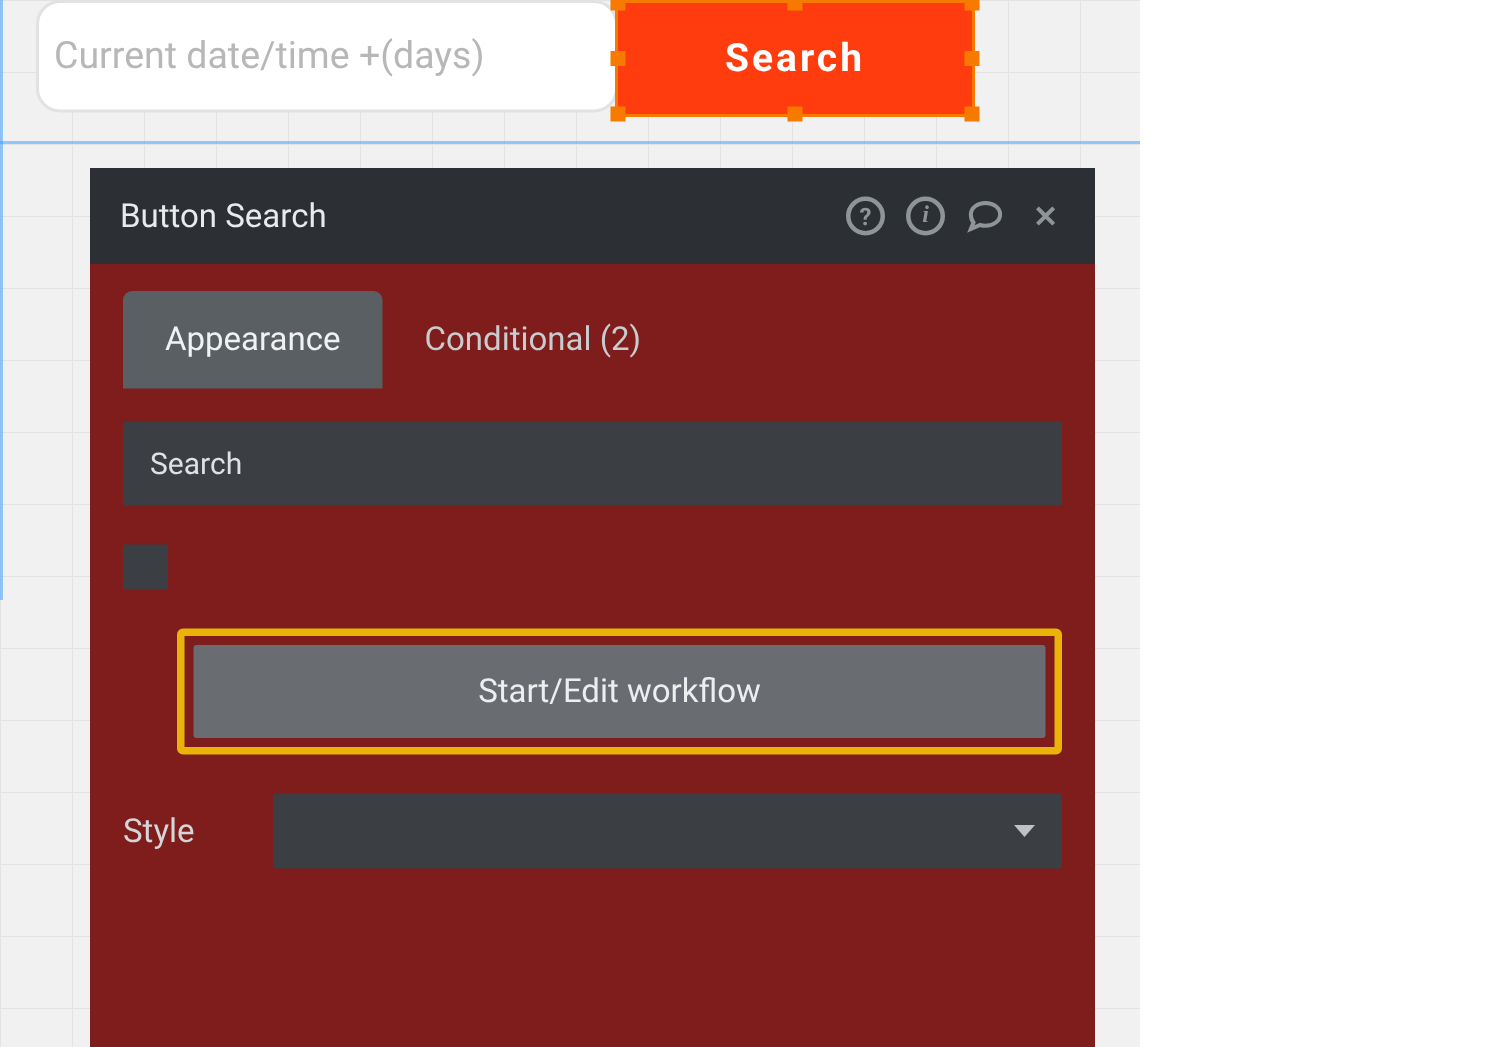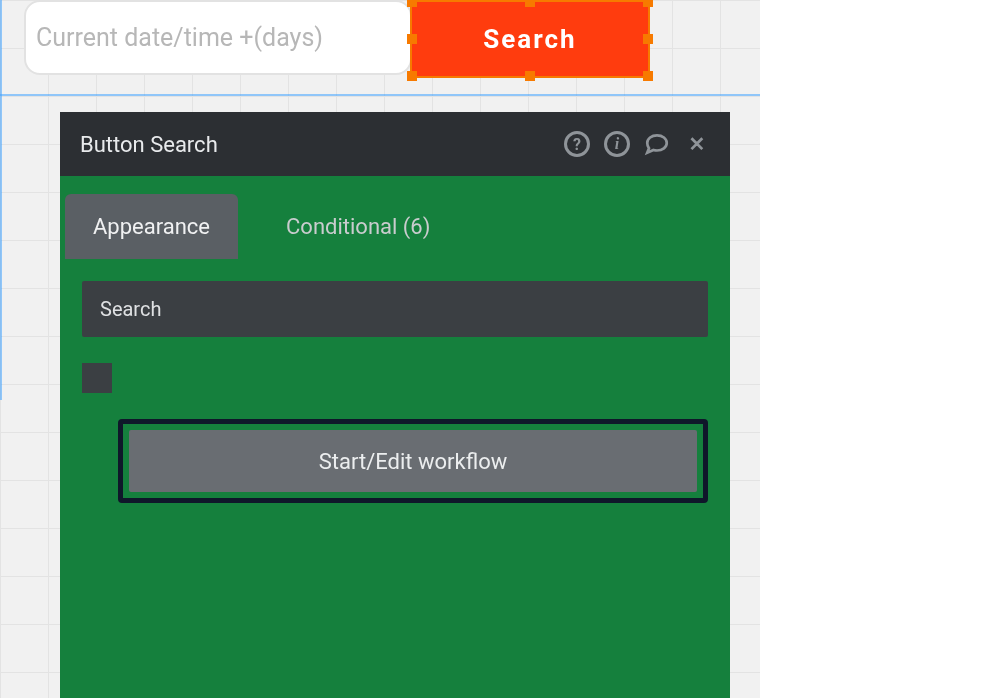--- a/index.html
+++ b/index.html
@@ -54,40 +54,40 @@
   .search-btn .h-tl{top:-5px;left:-5px}.search-btn .h-tr{top:-5px;right:-5px}
   .search-btn .h-bl{bottom:-5px;left:-5px}.search-btn .h-br{bottom:-5px;right:-5px}
   .search-btn .h-t{top:-5px;left:calc(50% - 5px)}.search-btn .h-b{bottom:-5px;left:calc(50% - 5px)}
   .search-btn .h-l{left:-5px;top:calc(50% - 5px)}.search-btn .h-r{right:-5px;top:calc(50% - 5px)}
 
   
   .panel {
     position: absolute;
     left: 60px; top: 112px;
     width: 670px; height: 586px;
-    background: #15803d;
+    background: #7f1d1d;
     color: #d8dadc;
     overflow: hidden;
   }
   .panel-header {
     height: 64px;
     background: #2c2f33;
     display: flex; align-items: center;
     padding: 0 20px;
     font-size: 22px;
     color: #e8eaec;
     justify-content: space-between;
   }
   .panel-header-icons { display: flex; gap: 14px; align-items: center; color: #8f9499; }
   .hicon { width: 26px; height: 26px; display: inline-flex; align-items: center; justify-content: center; font-weight: 700; font-size: 20px; cursor: pointer; }
   .hicon.round { border: 3px solid #8f9499; border-radius: 50%; font-size: 16px; }
   .speech svg { width: 26px; height: 26px; fill: none; stroke: #8f9499; stroke-width: 2.5; }
 
   
-  .tabs { display: flex; gap: 20px; padding: 18px 18px 0 5px; }
+  .tabs { display: flex; gap: 0; padding: 18px 18px 0 22px; }
   .tab {
     padding: 20px 28px;
     font-size: 22px;
     color: #c9ccce;
     border-radius: 6px 6px 0 0;
     cursor: pointer;
   }
   .tab.active { background: #5a5f64; color: #f0f1f2; }
 
   .panel-body { padding: 22px; display: flex; flex-direction: column; gap: 26px; }
@@ -107,21 +107,21 @@
 
   .workflow-btn {
     background: #696d72;
     height: 62px;
     border-radius: 2px;
     display: flex; align-items: center; justify-content: center;
     font-size: 22px;
     color: #eceeef;
     cursor: pointer;
   }
-  .highlight-box { border: 5px solid #0f172a; padding: 6px; border-radius: 4px; margin-left: 36px; }
+  .highlight-box { border: 5px solid #eab308; padding: 6px; border-radius: 4px; margin-left: 36px; }
 
   .style-row { display: flex; align-items: center; gap: 20px; }
   .style-label { font-size: 22px; color: #d3d5d7; width: 80px; }
   .dropdown {
     flex: 1;
     background: #3b3f43;
     height: 50px; border-radius: 2px;
     display: flex; align-items: center; justify-content: flex-end;
     padding: 0 18px;
     color: #bfc2c5;
@@ -163,32 +163,38 @@
         <svg viewBox="0 0 24 24">
             <path d="M21 11c0 4-4 7-9 7-1.2 0-2.3-.2-3.3-.5L3 20l1.6-4C3.6 14.7 3 12.9 3 11c0-4 4-7 9-7s9 3 9 7z"></path>
           </svg>
       </span>
       <span class="hicon">✕</span>
     </div>
   </div>
 
   <div class="tabs">
     <div class="tab active">Appearance</div>
-    <div class="tab">Conditional (6)</div>
+    <div class="tab">Conditional (2)</div>
   </div>
 
   <div class="panel-body">
     <div class="text-field">
       <span>Search</span>
     </div>
 
     <div class="row">
       <span class="checkbox-box"></span>
     </div>
 
     <div class="highlight-box">
       <div class="workflow-btn">
         <span>Start/Edit workflow</span>
       </div>
     </div>
 
+    <div class="style-row">
+      <span class="style-label">Style</span>
+      <div class="dropdown">
+        <span class="chev"></span>
+      </div>
+    </div>
   </div>
 </div>
 
 </body></html>

